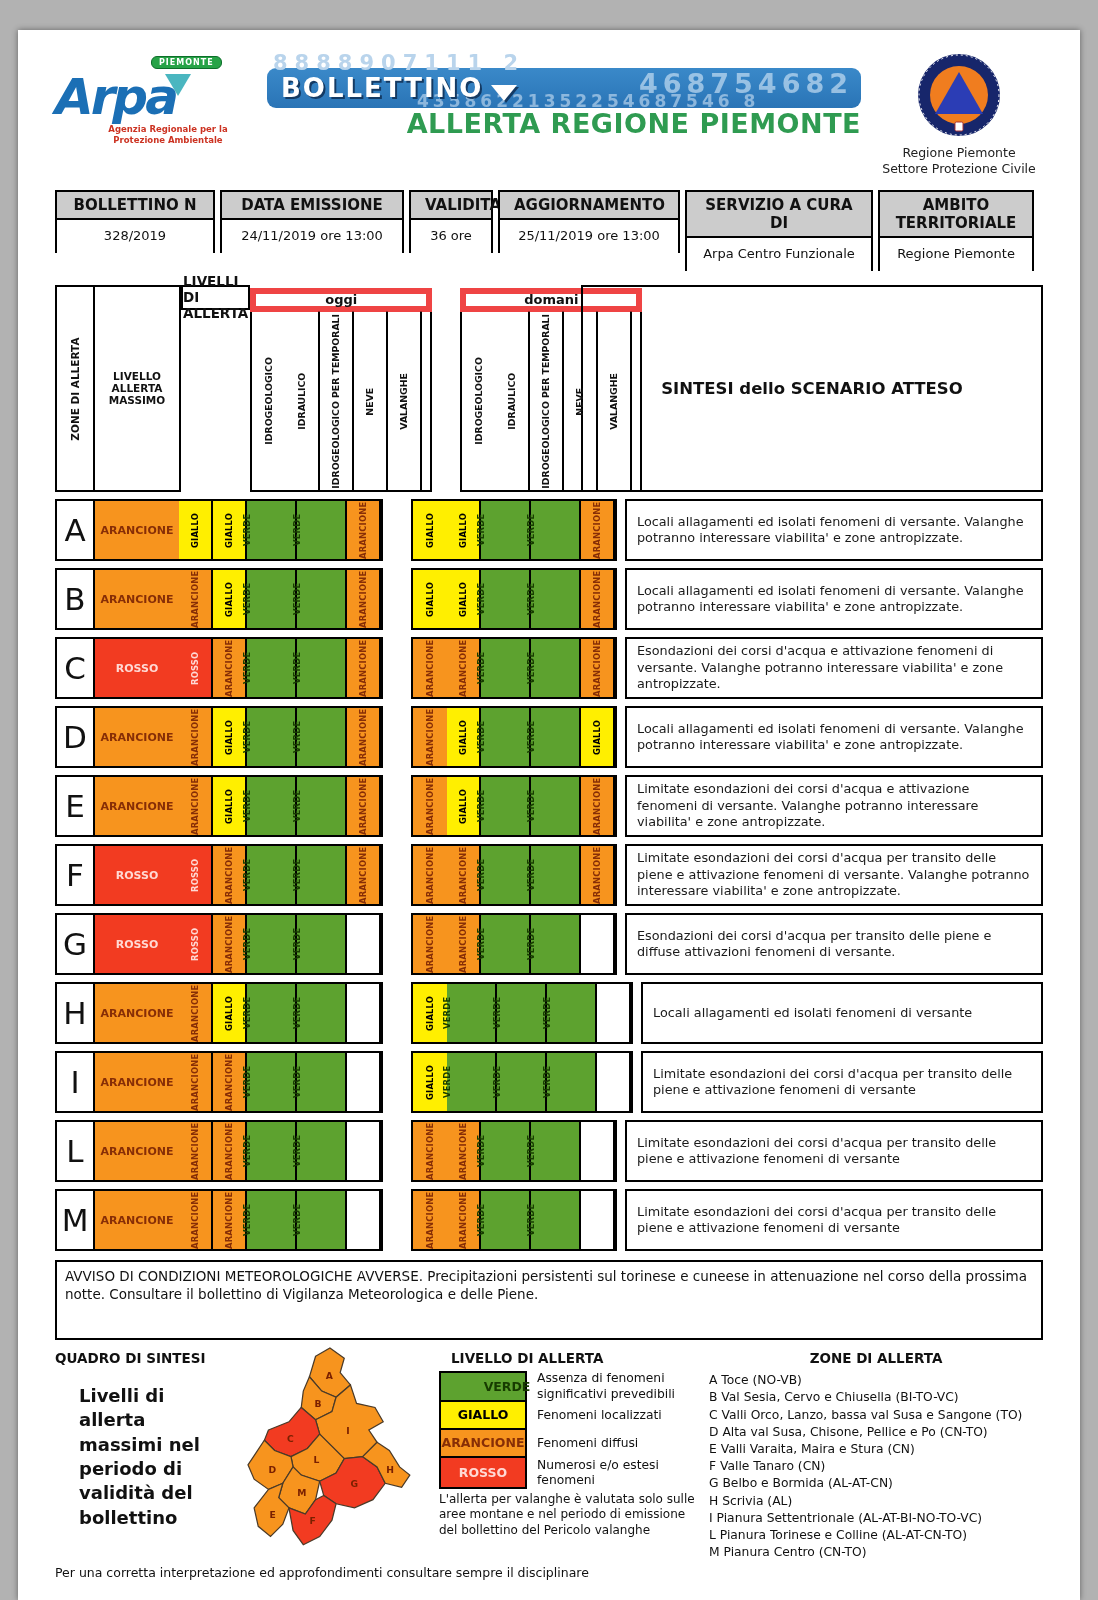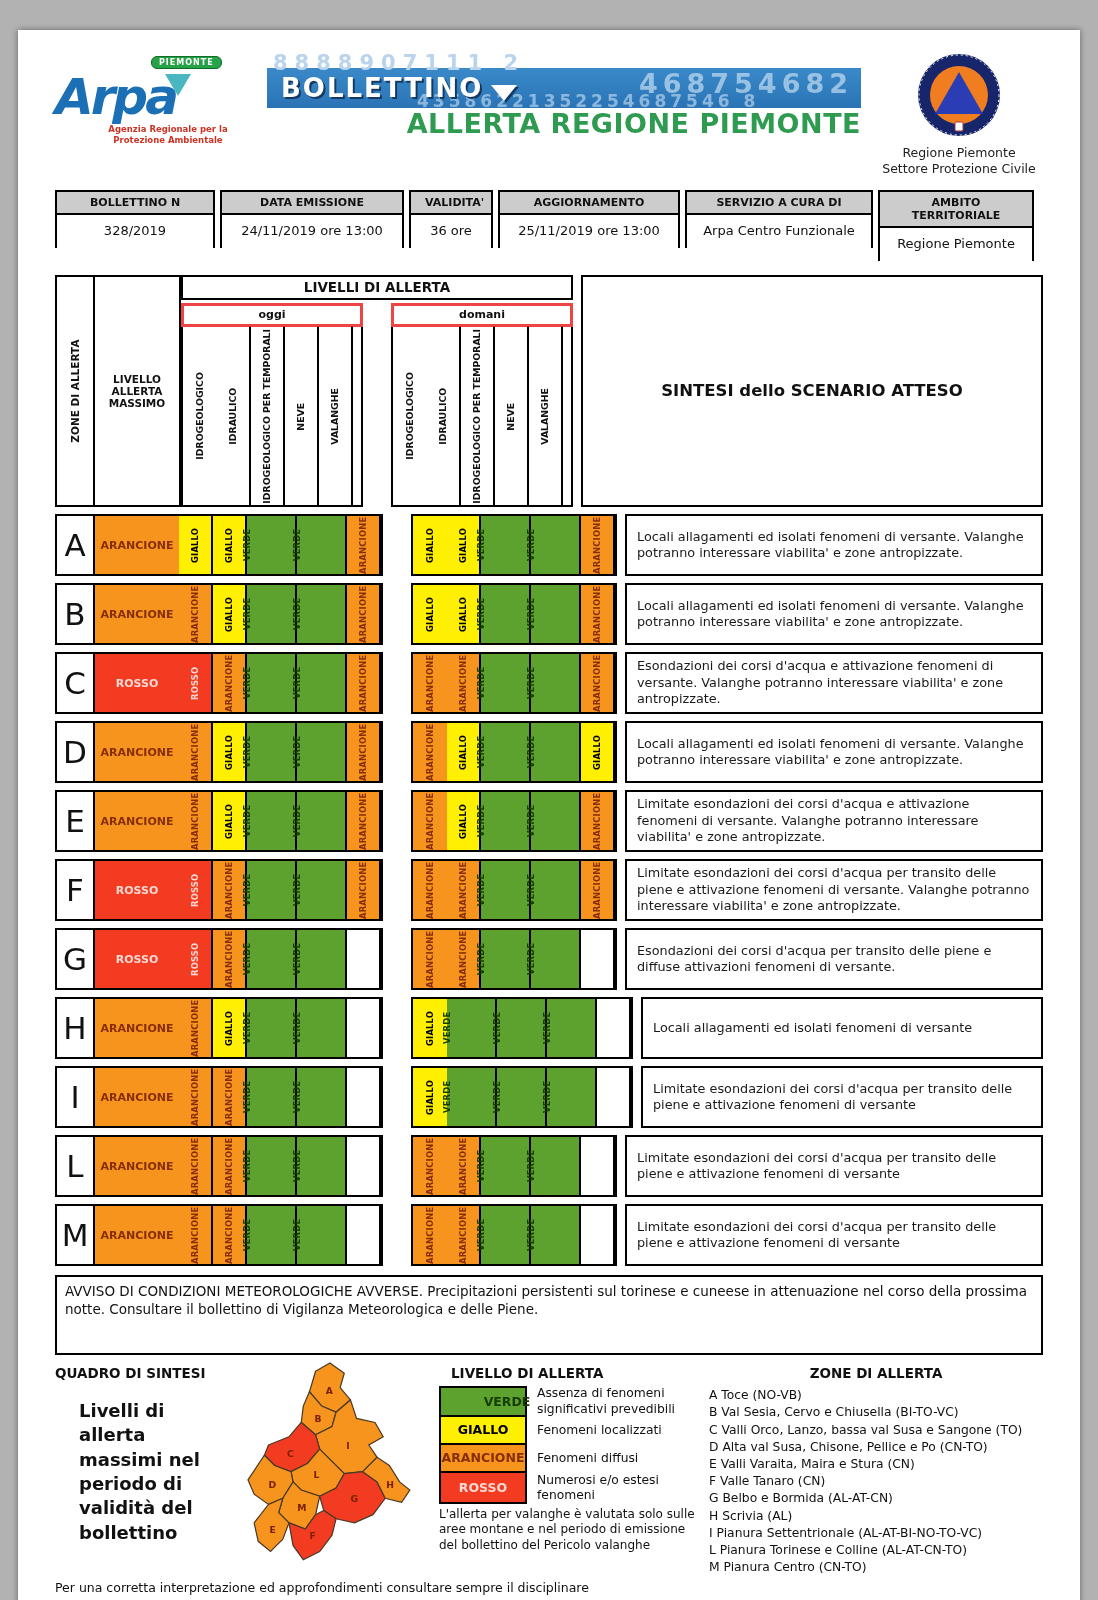--- a/index.html
+++ b/index.html
@@ -9,51 +9,51 @@
 
   
   .top-header { display:flex; align-items:flex-start; }
   .arpa-logo { width:198px; position:relative; padding-top:28px; height:112px; }
   .arpa-word { font-size:50px; font-weight:bold; color:#1b6fb5; letter-spacing:-3px; font-style:italic; line-height:1; }
   .arpa-badge { position:absolute; top:12px; left:96px; background:#27a347; color:#fff; font-size:8px; font-weight:bold; padding:1px 7px; border-radius:6px; border:1px solid #0d6e2a; letter-spacing:1px; }
   .arpa-tri { position:absolute; top:30px; left:110px; width:0; height:0; border-left:13px solid transparent; border-right:13px solid transparent; border-top:22px solid #2aa9b5; opacity:.85; }
   .arpa-cap { margin-top:2px; margin-left:38px; color:#cc3322; font-size:8.5px; font-weight:bold; line-height:1.25; text-align:center; width:150px; }
 
   .banner-col { flex:1; padding-top:24px; margin:0 14px; }
-  .banner { position:relative; height:40px; background:linear-gradient(#3a89c9,#2a74b6); overflow:visible; }
+  .banner { position:relative; height:40px; background:linear-gradient(#3a89c9,#2a74b6); overflow:visible;border-radius:9px; }
   .digits-above { position:absolute; top:-17px; left:6px; width:98%; color:#b9d4ec; font-weight:bold; font-size:21px; letter-spacing:7px; white-space:nowrap; overflow:hidden; }
   .digits-right { position:absolute; top:0px; right:8px; color:rgba(235,245,255,.55); font-weight:bold; font-size:27px; letter-spacing:5px; }
   .digits-bottom { position:absolute; bottom:-3px; left:150px; color:rgba(235,245,255,.5); font-weight:bold; font-size:17px; letter-spacing:4px; white-space:nowrap; }
   .bollettino { position:relative; z-index:2; color:#fff; font-size:26px; font-weight:bold; letter-spacing:2px; padding-left:14px; line-height:40px; text-shadow:2px 2px 0 #143a63; }
   .banner-tri { position:relative; z-index:2; display:inline-block; width:0; height:0; border-left:13px solid transparent; border-right:13px solid transparent; border-top:16px solid #fff; margin-left:8px; filter:drop-shadow(2px 2px 0 #143a63); vertical-align:middle; }
   .main-title { margin-top:0; text-align:right; font-size:27px; font-weight:bold; color:#2f9b51; letter-spacing:.5px; }
 
   .pc-logo { width:168px; text-align:center; padding-top:8px; }
   .pc-cap { font-size:12.5px; color:#222; line-height:1.3; margin-top:3px; }
 
   
   .info-bar { display:flex; gap:5px; margin-top:12px; }
   .info-sec { display:flex; flex-direction:column; }
-  .info-label { background:#ccc; border:2px solid #000; font-weight:bold; font-size:11px; text-align:center; padding:4px 14px; }
+  .info-label { background:#ccc; border:2px solid #000; font-weight:bold; font-size:15px; text-align:center; padding:4px 14px; }
   .info-value { border-left:2px solid #000; border-right:2px solid #000; font-size:13px; text-align:center; padding:8px 2px 10px 2px; }
   .w1{width:160px}.w2{width:184px}.w3{width:84px}.w4{width:182px}.w5{width:188px}.w6{width:156px}
 
   
   .alert-table { margin-top:14px; width:988px; }
   .hdr { display:flex; align-items:stretch; }
   .grpb { border:2px solid #000; }
   .hdr-left { display:flex; }
   .hdr-left > * + * , .hlabels > * + *, .grp > * + * { border-left:2px solid #000; }
   .hz { width:36px; display:flex; align-items:center; justify-content:center; writing-mode:vertical-rl; transform:rotate(180deg); font-weight:bold; font-size:10.5px; }
   .hmax { width:86px; display:flex; align-items:center; justify-content:center; text-align:center; font-weight:bold; font-size:10.5px; padding:2px; }
-  .hdr-mid { width:392px; display:flex; flex-direction:column; }
+  .hdr-mid { width:392px; display:flex; flex-direction:row; }
   .hlevels { border:2px solid #000; height:25px; display:flex; align-items:center; justify-content:center; font-weight:bold; font-size:13.5px; }
   .hdaysrow { display:flex; margin-top:3px; flex:1; }
   .hday-block { width:182px; display:flex; flex-direction:column; }
-  .hday { border:3px solid #ef4444; height:24px; display:flex; align-items:center; justify-content:center; font-weight:bold; font-size:11px; }
+  .hday { border:6px solid #ef4444; height:24px; display:flex; align-items:center; justify-content:center; font-weight:bold; font-size:13px; }
   .hlabels { display:flex; border:2px solid #000; border-top:none; flex:1; }
   .hcol { width:34px; display:flex; align-items:center; justify-content:center; writing-mode:vertical-rl; transform:rotate(180deg); font-weight:bold; font-size:9.3px; line-height:1.15; text-align:center; padding:2px 0; }
   .hgap { width:28px; }
   .gap-sm { width:8px; }
   .hsintesi { flex:1; display:flex; align-items:center; justify-content:center; font-weight:bold; font-size:16.5px; text-align:center; }
 
   .row { display:flex; align-items:stretch; margin-top:7px; min-height:62px; }
   .grp { display:flex; }
   .c-letter { width:36px; display:flex; align-items:center; justify-content:center; font-size:31px; background:#fff; }
   .c-max { width:86px; display:flex; align-items:center; justify-content:center; font-weight:bold; font-size:11px; }

